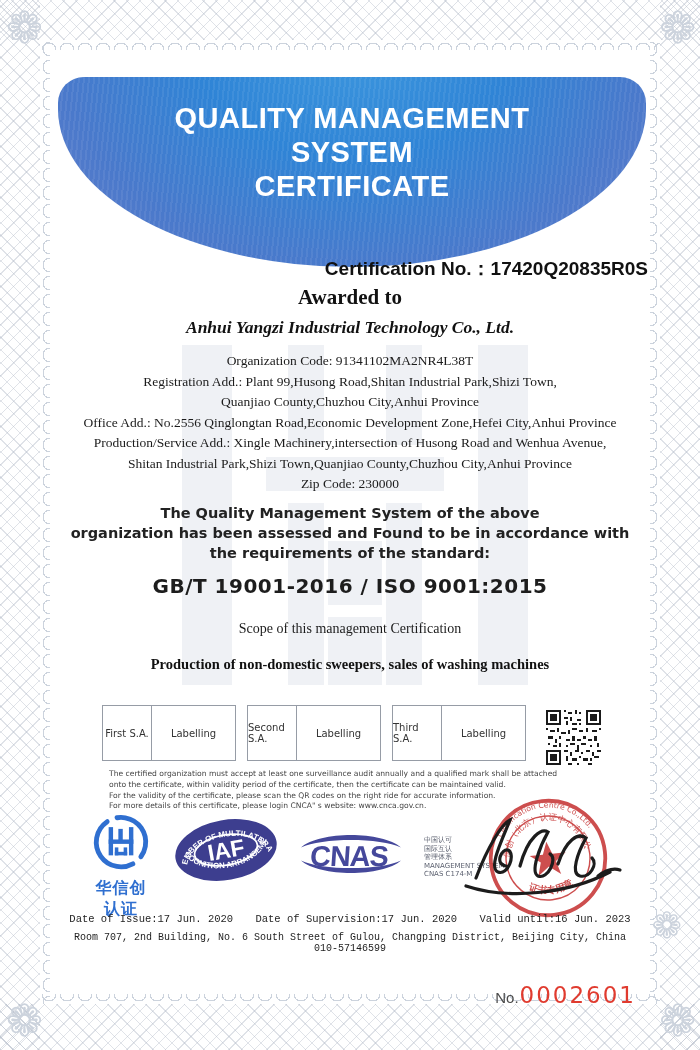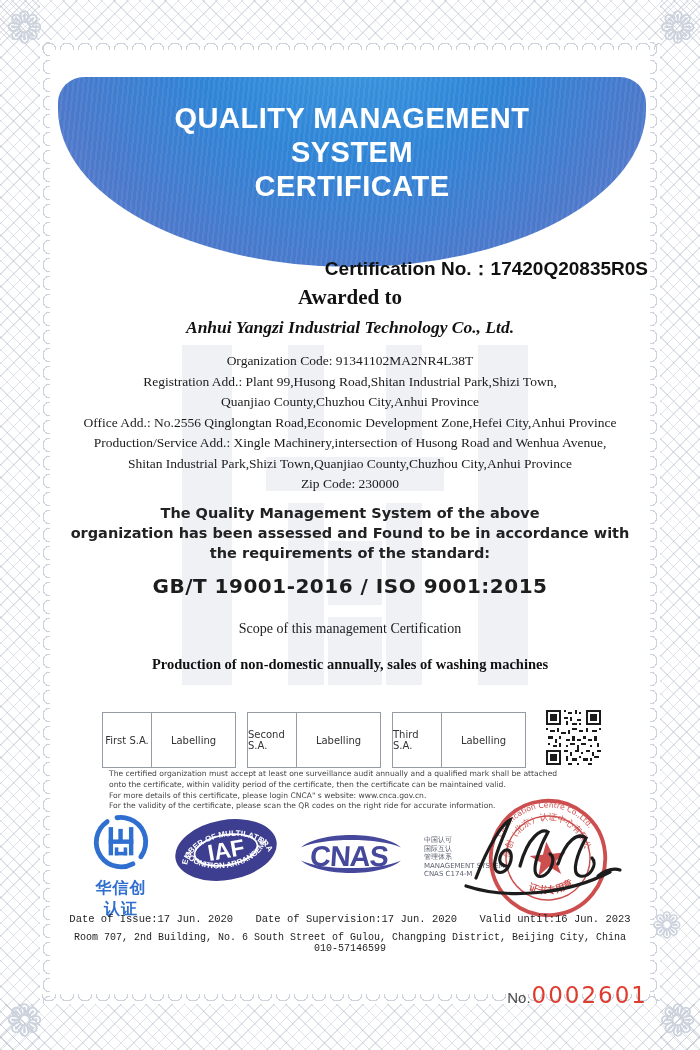--- a/index.html
+++ b/index.html
@@ -50,21 +50,21 @@
   .details{top:351px;font-size:13.5px;color:#1b1b1b;line-height:20.5px;}
   .statement{top:503px;font-family:"DejaVu Sans",sans-serif;font-weight:bold;font-size:14.5px;
     color:#222;line-height:20px;}
   .standard{top:574px;font-family:"DejaVu Sans",sans-serif;font-weight:bold;font-size:20px;
     color:#1d1d1d;letter-spacing:.5px;}
   .scope-head{top:621px;font-size:14px;color:#1b1b1b;}
   .scope-text{top:656px;font-size:14.5px;font-weight:bold;color:#111;}
 
   
   .audit-row{top:705px;left:102px;display:flex;gap:11px;}
-  .audit-box{width:132px;height:54px;border:1.5px solid #969ca6;display:flex;background:#fff;margin-top:7px;}
+  .audit-box{width:132px;height:54px;border:1.5px solid #969ca6;display:flex;background:#fff;}
   .audit-box .cell{display:flex;align-items:center;justify-content:center;
     font-family:"DejaVu Sans",sans-serif;font-size:10px;color:#333;}
   .audit-box .label{width:48px;border-right:1.5px solid #969ca6;}
   .audit-box .value{flex:1;}
   .qr{top:710px;left:546px;}
 
   .fine-print{top:769px;left:100px;width:452px;text-align:left;
     font-family:"DejaVu Sans",sans-serif;font-size:7.6px;line-height:10.8px;color:#454545;margin-left:9px;}
 
   
@@ -77,21 +77,21 @@
     line-height:8.6px;color:#5a5f6e;text-align:left;}
 
   .stamp{top:796px;left:486px;opacity:.92;transform:rotate(-6deg);}
   .signature{top:806px;left:458px;}
 
   
   .footer-dates{top:913px;font-family:"Liberation Mono",monospace;font-size:10.5px;color:#1e1e1e;}
   .footer-dates span{margin:0 8px;}
   .footer-address{top:932px;font-family:"Liberation Mono",monospace;font-size:10px;color:#1e1e1e;}
   .footer-address span{margin:16px 7px;}
-  .serial{top:938px;right:52px;display:flex;align-items:baseline;}
+  .serial{top:938px;right:64px;display:flex;align-items:baseline;}
   .serial .prefix{font-family:"Liberation Sans",sans-serif;font-size:15px;color:#4a4a4a;}
   .serial .number{font-family:"DejaVu Sans",sans-serif;font-size:23px;color:#e03b2f;
     letter-spacing:2px;margin-left:1px;margin-top:44px;}
 </style>
 </head>
 <body>
 
 <div class="page">
 
   <div class="lace top"></div>
@@ -147,21 +147,21 @@
       <div>Zip Code: 230000</div>
     </div>
 
     <div class="abs center statement">
       <div>The Quality Management System of the above</div>
       <div>organization has been assessed and Found to be in accordance with</div>
       <div>the requirements of the standard:</div>
     </div>
     <div class="abs center standard">GB/T 19001-2016 / ISO 9001:2015</div>
     <div class="abs center scope-head">Scope of this management Certification</div>
-    <div class="abs center scope-text">Production of non-domestic annually, sales of washing machines</div>
+    <div class="abs center scope-text">Production of non-domestic sweepers, sales of washing machines</div>
 
     <div class="abs audit-row">
       <div class="audit-box">
         <div class="cell label">First S.A.</div>
         <div class="cell value">Labelling</div>
       </div>
       <div class="audit-box">
         <div class="cell label">Second S.A.</div>
         <div class="cell value">Labelling</div>
       </div>
@@ -236,22 +236,22 @@
           <rect x="22" y="21" width="2" height="1"></rect>
           <rect x="10" y="24" width="2" height="1"></rect>
         <rect x="14" y="24" width="1" height="1"></rect>
           <rect x="19" y="24" width="2" height="1"></rect>
       </g>
     </svg>
 
     <div class="abs fine-print">
       <div>The certified organization must accept at least one surveillance audit annually and a qualified mark shall be attached</div>
       <div>onto the certificate, within validity period of the certificate, then the certificate can be maintained valid.</div>
+      <div>For the validity of the certificate, please scan the QR codes on the right ride for accurate information.</div>
       <div>For more details of this certificate, please login CNCA" s website: www.cnca.gov.cn.</div>
-      <div>For the validity of the certificate, please scan the QR codes on the right ride for accurate information.</div>
     </div>
 
     <div class="abs hxc-logo">
       <svg width="62" height="60" viewBox="0 0 70 68">
         <circle cx="35" cy="33" r="28" fill="none" stroke="#2f6fd0" stroke-width="5.5" stroke-dasharray="66 12 66 12" stroke-linecap="round" transform="rotate(100 35 33)"></circle>
         <g fill="#2f6fd0">
           <rect x="21" y="16" width="5" height="32"></rect>
           <rect x="44" y="16" width="5" height="32"></rect>
           <rect x="21" y="30" width="28" height="5"></rect>
           <rect x="32" y="18" width="5" height="13"></rect>

